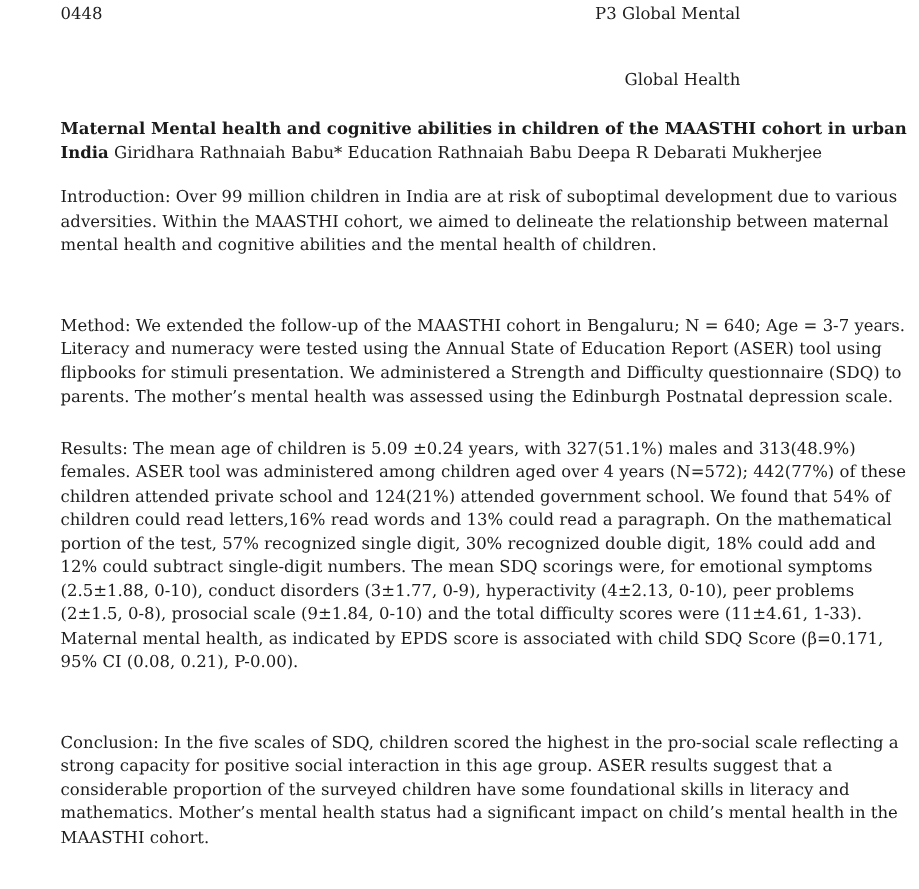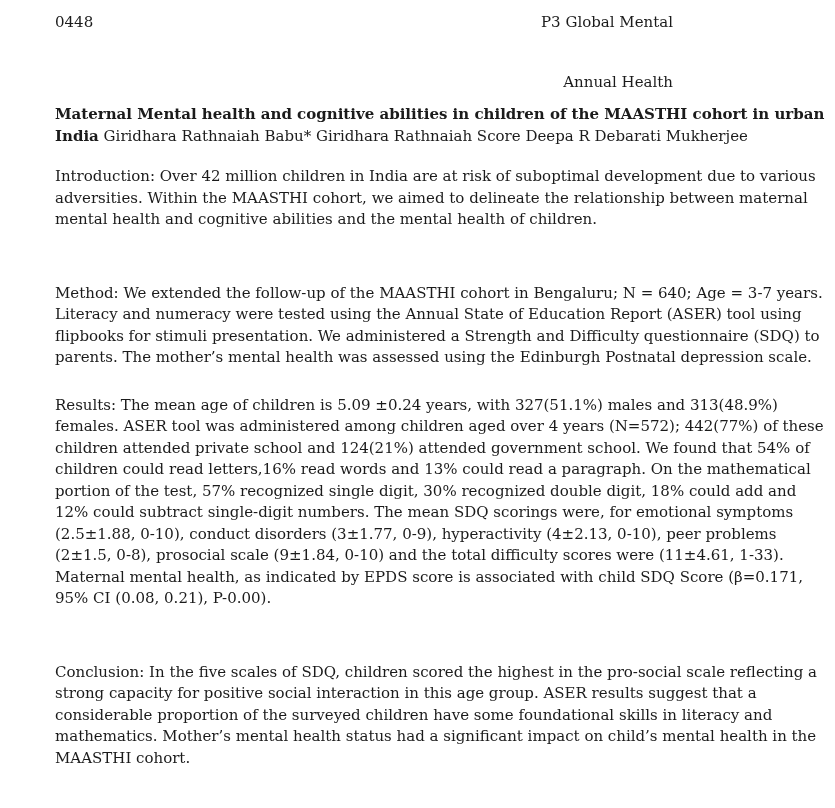--- a/index.html
+++ b/index.html
@@ -13,33 +13,33 @@
     overflow: hidden;
     color: #1b1b1b;
     font-family: "DejaVu Serif", "Liberation Serif", serif;
     font-size: 15px;
     line-height: 21.5px;
   }
   .page {
     box-sizing: border-box;
     width: 726px;
     height: 808px;
-    padding: 12px 53px 0 55px;
+    padding: 2px 53px 0 55px;
   }
   .header-row {
     display: flex;
     justify-content: space-between;
     align-items: baseline;
   }
   .track {
     text-align: right;
     margin-top: 38px;
   }
   .title-block {
-    margin: 11px 0 0 0;
+    margin: 24px 0 0 0;
     white-space: pre;
   }
   .title-block strong {
     font-weight: bold;
   }
   .para {
     margin: 0;
     white-space: pre;
   }
   .para-intro      { margin-top: 19px; }
@@ -50,26 +50,26 @@
 </head>
 <body>
 
 <div class="page">
 
   <div class="header-row">
     <span>0448</span>
     <span>P3 Global Mental</span>
   </div>
 
-  <div class="track">Annual Health</div>
+  <div class="track">Global Health</div>
 
   <p class="title-block"><strong>Maternal Mental health and cognitive abilities in children of the MAASTHI cohort in urban
-India</strong> <span>Giridhara Rathnaiah Babu* Giridhara Rathnaiah Score Deepa R Debarati Mukherjee</span></p>
+India</strong> <span>Giridhara Rathnaiah Babu* Education Rathnaiah Babu Deepa R Debarati Mukherjee</span></p>
 
-  <p class="para para-intro">Introduction: Over 42 million children in India are at risk of suboptimal development due to various
+  <p class="para para-intro">Introduction: Over 99 million children in India are at risk of suboptimal development due to various
 adversities. Within the MAASTHI cohort, we aimed to delineate the relationship between maternal
 mental health and cognitive abilities and the mental health of children.</p>
 
   <p class="para para-method">Method: We extended the follow-up of the MAASTHI cohort in Bengaluru; N = 640; Age = 3-7 years.
 Literacy and numeracy were tested using the Annual State of Education Report (ASER) tool using
 flipbooks for stimuli presentation. We administered a Strength and Difficulty questionnaire (SDQ) to
 parents. The mother’s mental health was assessed using the Edinburgh Postnatal depression scale.</p>
 
   <p class="para para-results">Results: The mean age of children is 5.09 ±0.24 years, with 327(51.1%) males and 313(48.9%)
 females. ASER tool was administered among children aged over 4 years (N=572); 442(77%) of these

